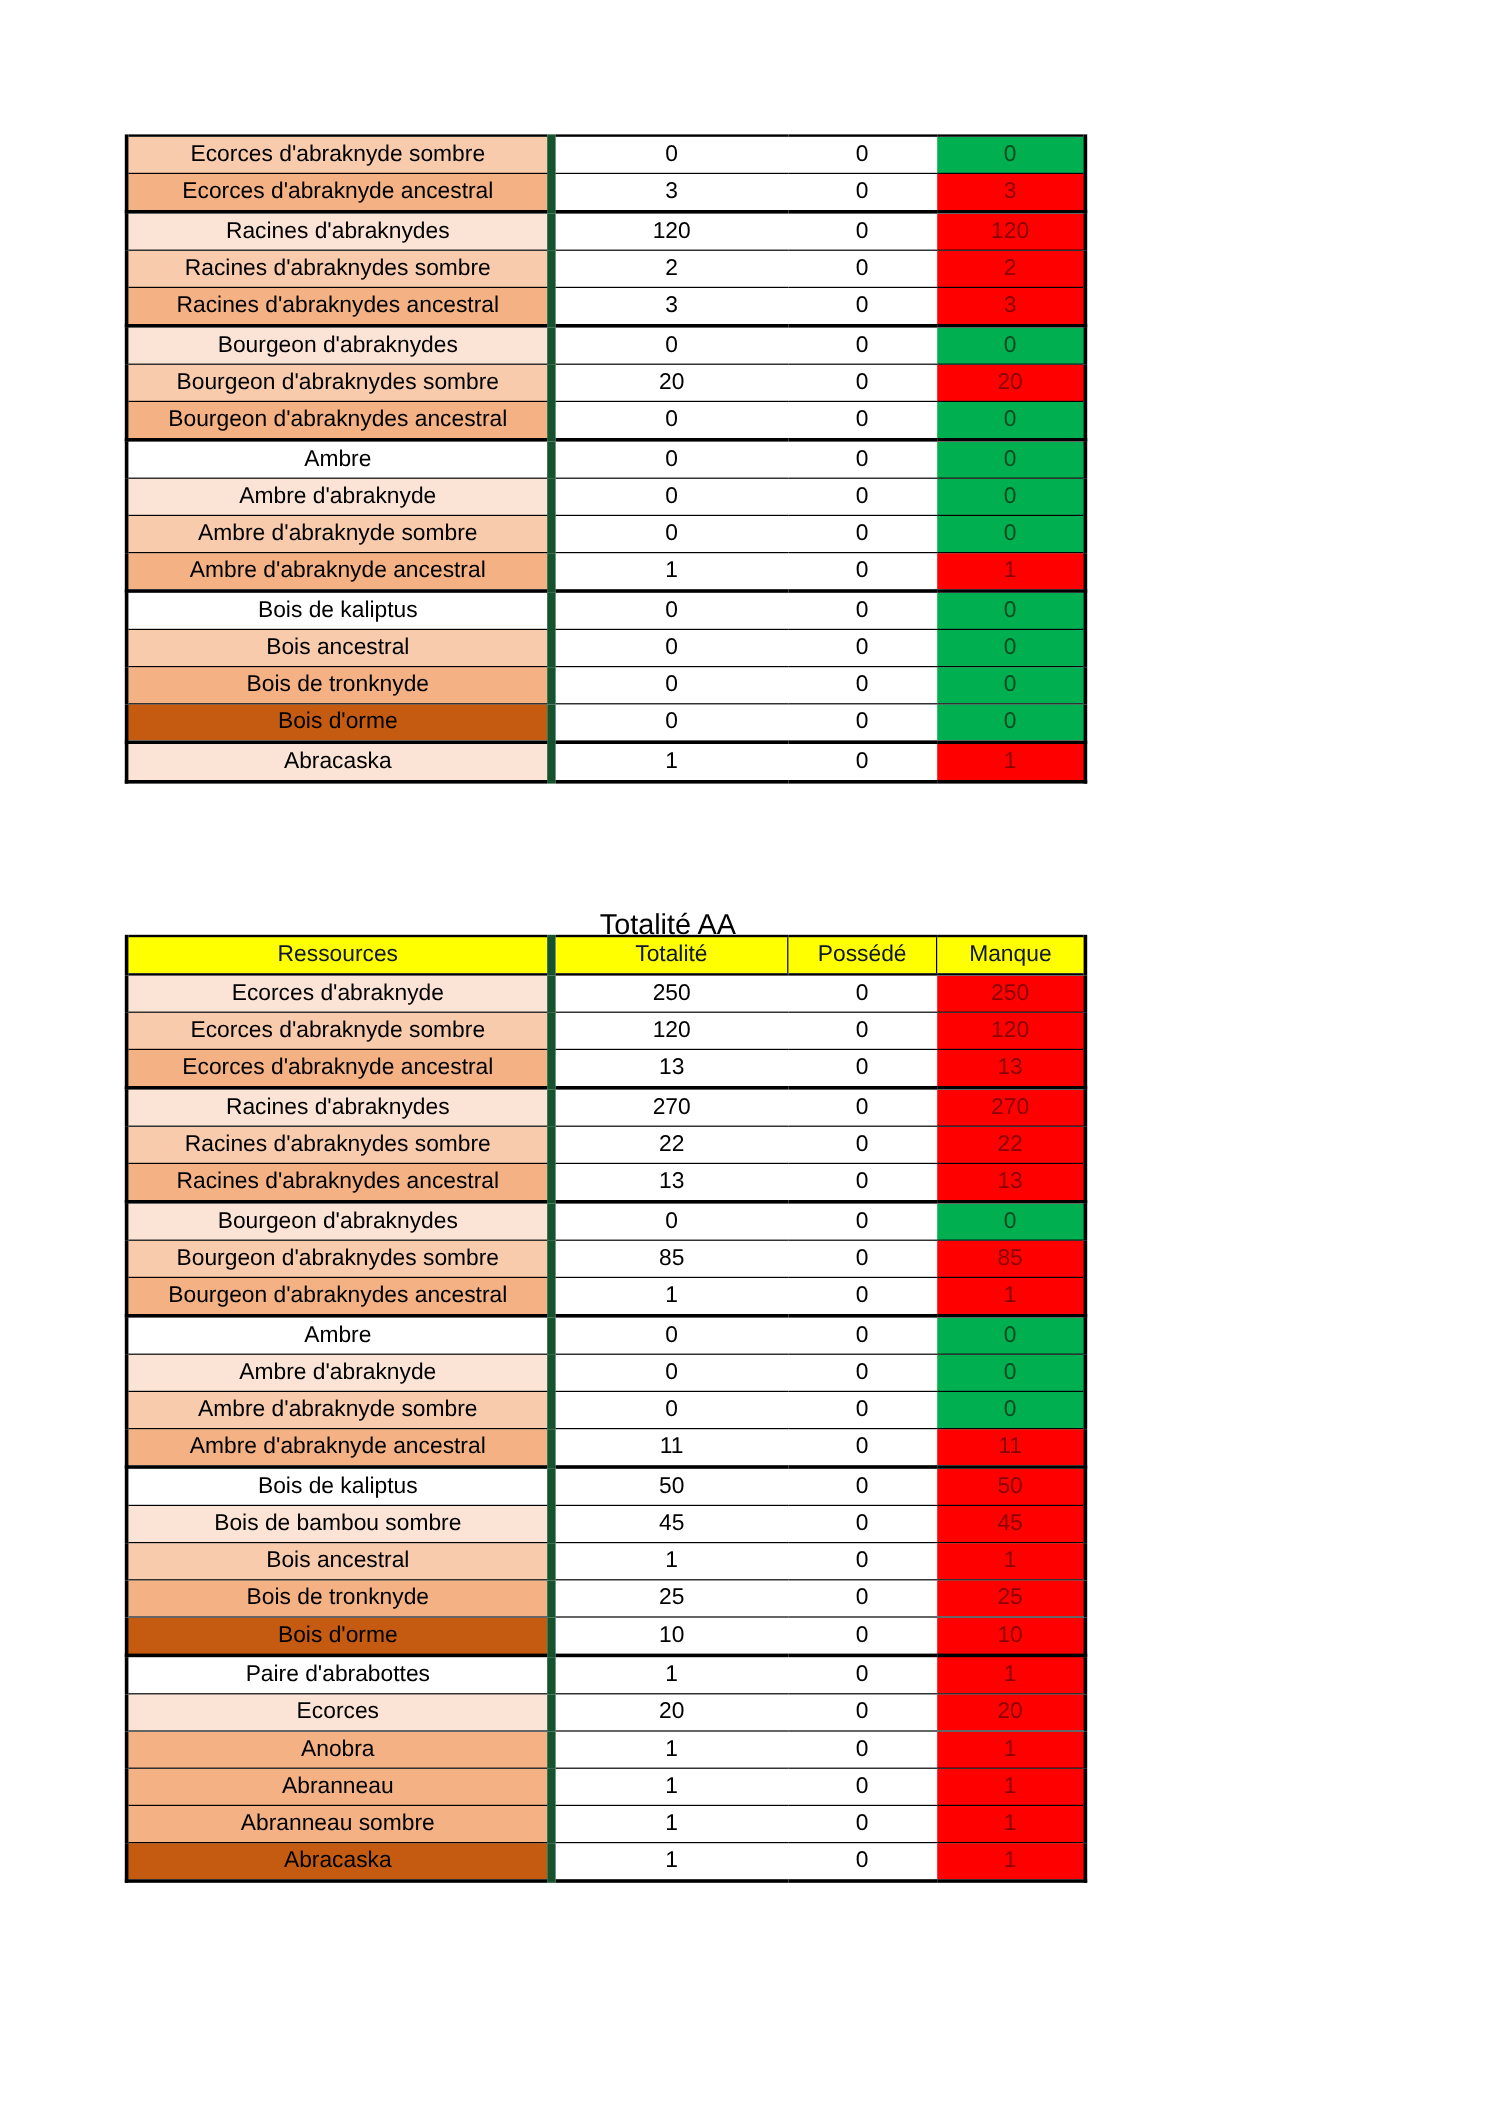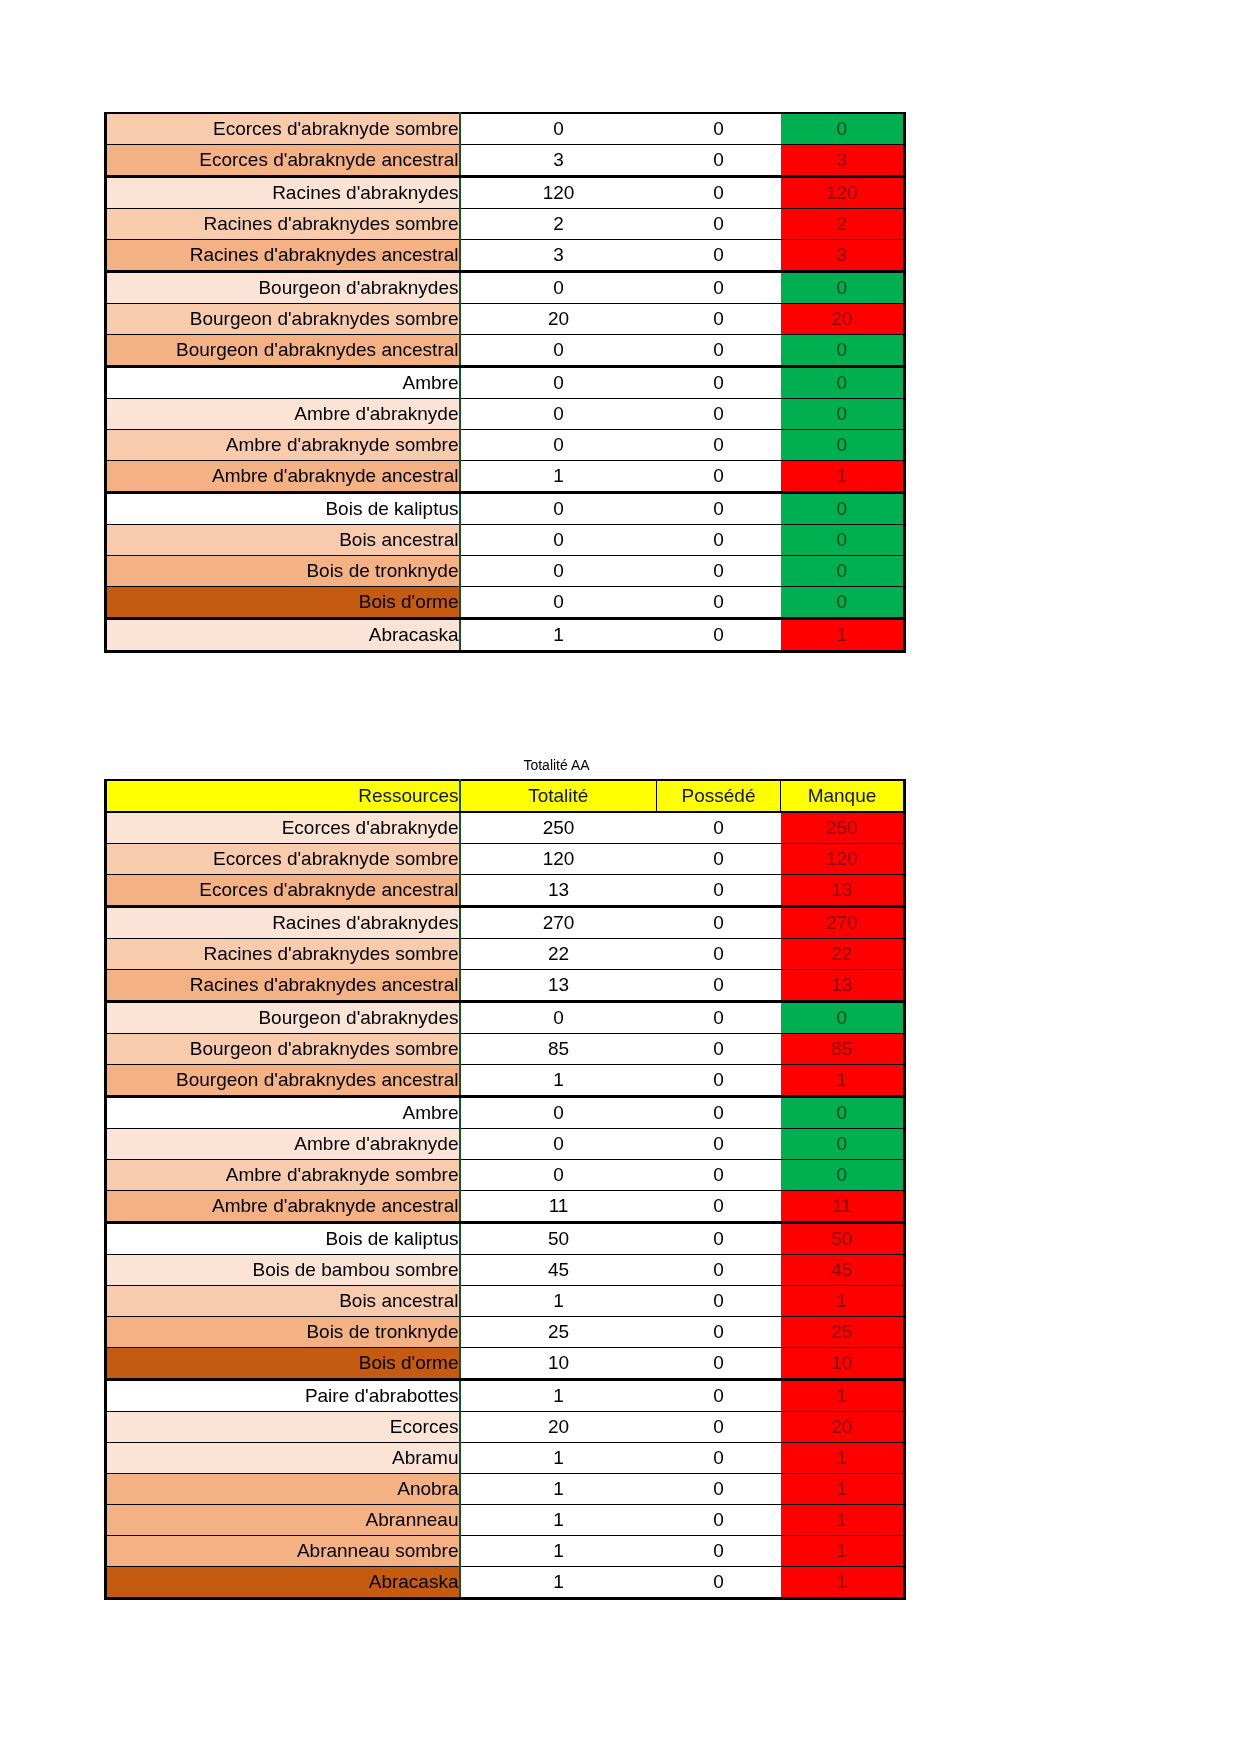--- a/index.html
+++ b/index.html
@@ -1,42 +1,42 @@
 <!DOCTYPE html>
 <html><head>
 <meta charset="utf-8">
 <style>
   html, body { margin: 0; padding: 0; background: #ffffff; }
   body { width: 1241px; height: 1754px; position: relative; overflow: hidden;
          font-family: "Liberation Sans", "DejaVu Sans", sans-serif; color: #000; }
   .tbl { position: absolute; left: 104px; border-collapse: collapse; table-layout: fixed; }
   .tbl td { padding: 0; text-align: center; vertical-align: middle; font-size: 19px;
             border-top: 1px solid #000; border-bottom: 1px solid #000; white-space: nowrap; overflow: hidden; }
-  .tbl td.c-name { border-left: 3px solid #000; border-right: 2px solid #14532d; text-align: right; }
+  .tbl td.c-name { border-left: 3px solid #000; border-right: 7px solid #14532d; }
   .tbl td.c-qty { border-right: none; }
   .tbl td.c-own { border-right: none; }
   .tbl td.c-miss { border-right: 3px solid #000; }
   .tbl tr.group-end td { border-bottom: 3px solid #000; }
   .tbl tr.first td { border-top: 2px solid #000; }
   .tbl tr.last td { border-bottom: 3px solid #000; }
   #t1 { top: 112px; }
   #t1 td { height: 30px; }
   #t2 { top: 779px; }
   #t2 td { height: 30px; }
   .hdr td { background: #FFFF00; color: #0f172a; border-top: 2px solid #000 !important; border-bottom: 2px solid #000 !important; }
   .hdr td.c-qty, .hdr td.c-own { border-right: 1px solid #000; }
   .shade-0 { background: #ffffff; }
   .shade-1 { background: #FBE4D5; }
   .shade-2 { background: #F8CBAD; }
   .shade-3 { background: #F4B183; }
   .shade-4 { background: #C55A11; }
   .num { background: #ffffff; }
   .ok { background: #00B050; color: #0a4a1f; }
   .bad { background: #FF0000; color: #8a0000; }
-  #t2-title { position: absolute; top: 757px; left: 458px; width: 197px; text-align: center; font-size: 14px; }
+  #t2-title { position: absolute; top: 757px; left: 458px; width: 197px; text-align: center; font-size: 24px; }
 </style>
 </head>
 <body>
 
 <table class="tbl" id="t1">
   <colgroup>
       <col style="width:354px">
       <col style="width:197px">
       <col style="width:124px">
       <col style="width:124px">
@@ -279,26 +279,20 @@
         <td class="c-own num">0</td>
         <td class="c-miss bad">1</td>
       </tr>
       <tr class="">
         <td class="c-name shade-1">Ecorces</td>
         <td class="c-qty num">20</td>
         <td class="c-own num">0</td>
         <td class="c-miss bad">20</td>
       </tr>
       <tr class="">
-        <td class="c-name shade-1">Abramu</td>
-        <td class="c-qty num">1</td>
-        <td class="c-own num">0</td>
-        <td class="c-miss bad">1</td>
-      </tr>
-      <tr class="">
         <td class="c-name shade-3">Anobra</td>
         <td class="c-qty num">1</td>
         <td class="c-own num">0</td>
         <td class="c-miss bad">1</td>
       </tr>
       <tr class="">
         <td class="c-name shade-3">Abranneau</td>
         <td class="c-qty num">1</td>
         <td class="c-own num">0</td>
         <td class="c-miss bad">1</td>

